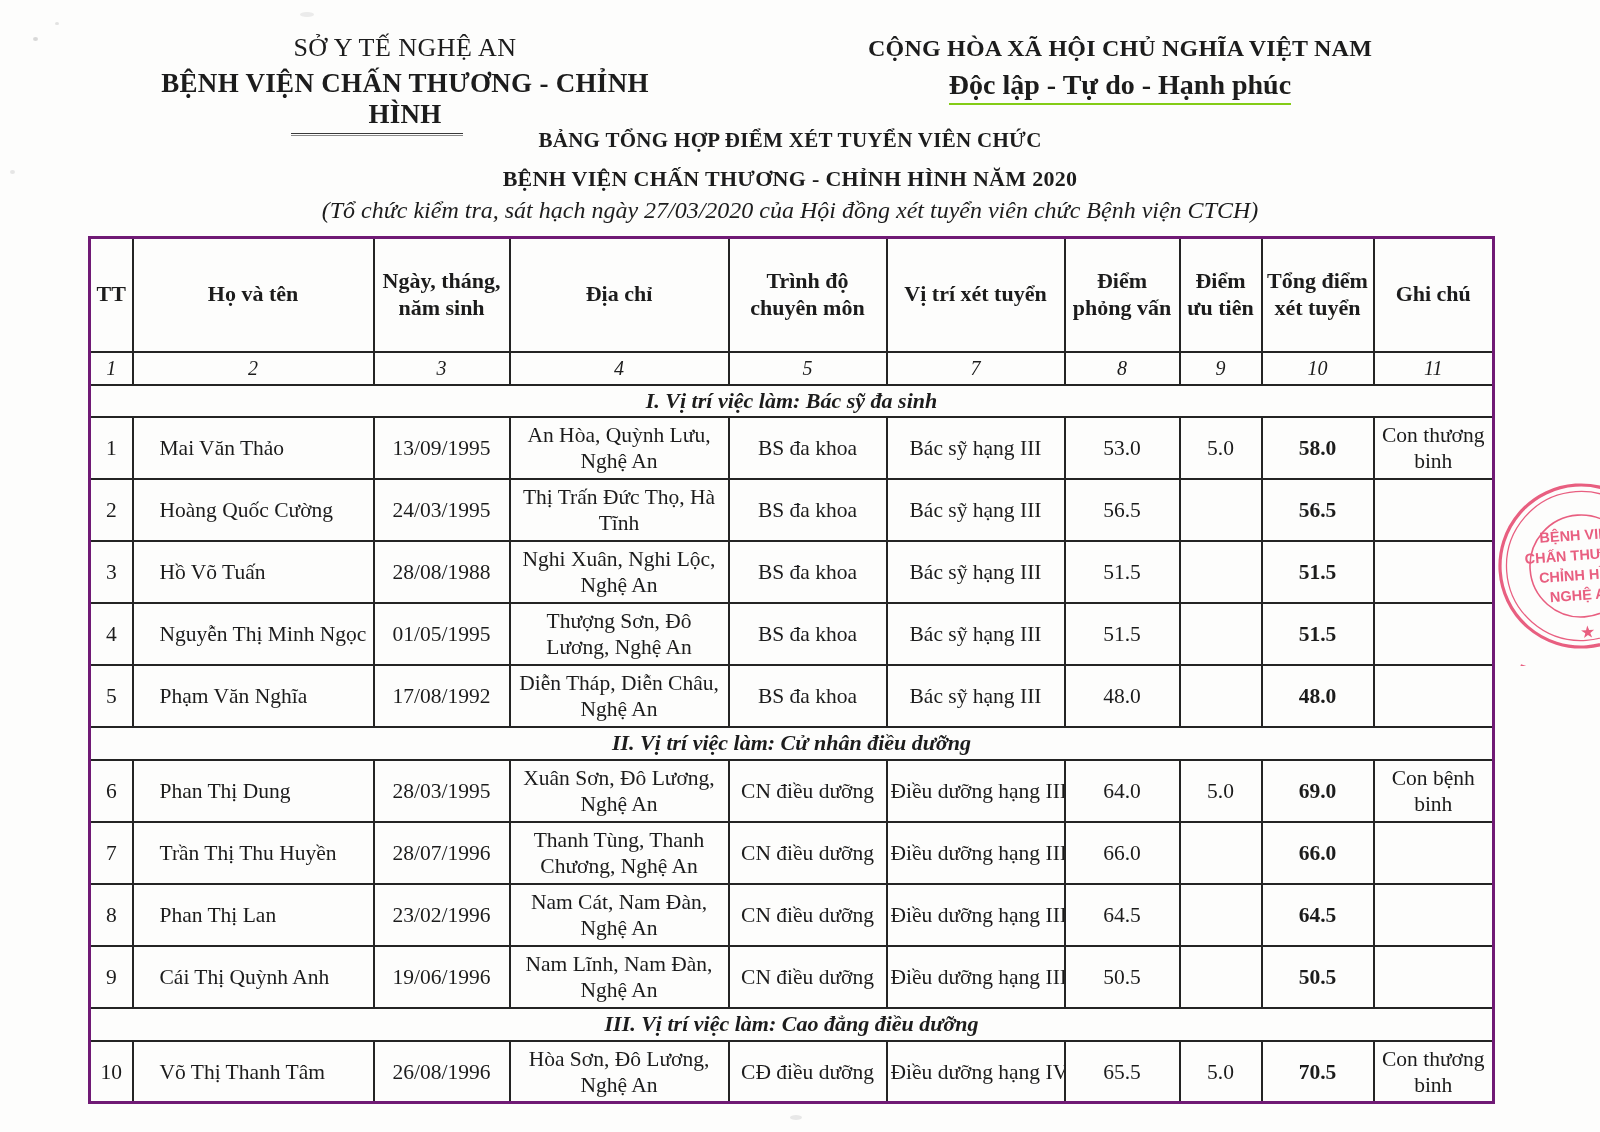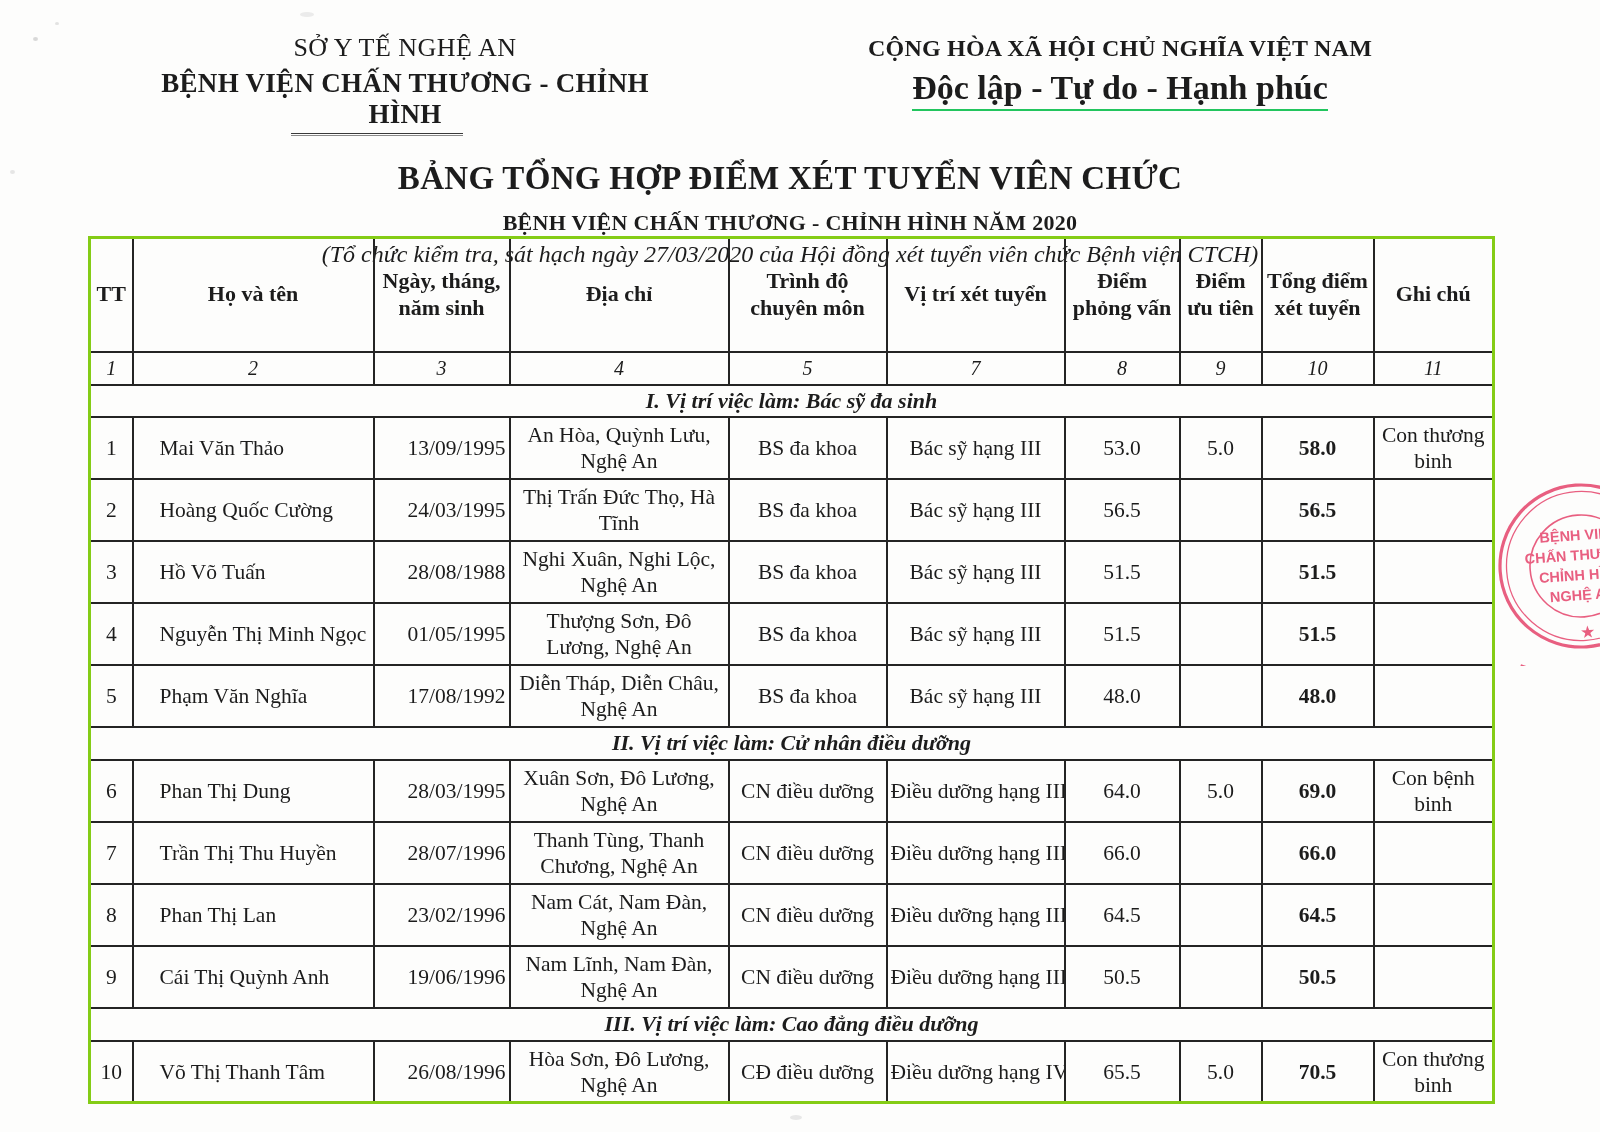--- a/index.html
+++ b/index.html
@@ -26,56 +26,56 @@
     width: 172px; height: 3px; margin: 3px auto 0 auto;
     border-top: 1.6px solid #3a3a3a; border-bottom: 1px solid #8a8a8a;
     transform: translateX(-28px);
   }
   .nation-block {
     position: absolute; left: 840px; top: 35px; width: 560px;
     text-align: center;
   }
   .nation-line1 { font-size: 24px; font-weight: bold; letter-spacing: 0.2px; }
   .nation-line2 {
-    display: inline-block; font-size: 34px; font-weight: bold; margin-top: 7px;
-    border-bottom: 2px solid #22c55e; padding-bottom: 2px;
+    display: inline-block; font-size: 28px; font-weight: bold; margin-top: 7px;
+    border-bottom: 2px solid #84cc16; padding-bottom: 2px;
   }
   
   .title-block {
     position: absolute; left: 88px; top: 128px; width: 1404px; text-align: center;
   }
-  .title-line1 { font-size: 33px; font-weight: bold; letter-spacing: 0.3px; margin-top: 32px; }
+  .title-line1 { font-size: 21px; font-weight: bold; letter-spacing: 0.3px; }
   .title-line2 { font-size: 22px; font-weight: bold; margin-top: 13px; letter-spacing: 0.3px; }
   .title-sub   { font-size: 24px; font-style: italic; margin-top: 5px; }
   
   table.score-table {
     position: absolute; left: 88px; top: 236px;
     width: 1404px; table-layout: fixed;
     border-collapse: collapse;
     background: transparent;
   }
   .score-table td, .score-table th {
     border: 2px solid #242424;
     vertical-align: middle;
     text-align: center;
     font-size: 21.5px;
     line-height: 1.22;
     padding: 2px 3px;
     overflow: hidden;
   }
-  .score-table { border: 3px solid #84cc16; }
+  .score-table { border: 3px solid #701a75; }
   tr.head-row th { height: 114px; font-weight: bold; font-size: 22px; }
   tr.num-row td { height: 33px; font-style: italic; font-size: 20px; }
   tr.section-row td {
     height: 31px; font-weight: bold; font-style: italic; font-size: 22px;
   }
   tr.data-row td { height: 62px; }
   td.col-tt { }
   td.col-name { text-align: left; padding-left: 26px; white-space: nowrap; }
-  td.col-dob { white-space: nowrap; text-align: right; }
+  td.col-dob { white-space: nowrap; }
   td.col-degree { white-space: nowrap; }
   td.col-position { white-space: nowrap; }
   td.col-total { font-weight: bold; }
   
   .stamp {
     position: absolute; left: 1481px; top: 466px; width: 200px; height: 200px;
     opacity: 0.88; pointer-events: none;
   }
   .stamp svg text { font-family: "Liberation Sans", "DejaVu Sans", sans-serif; }
   

